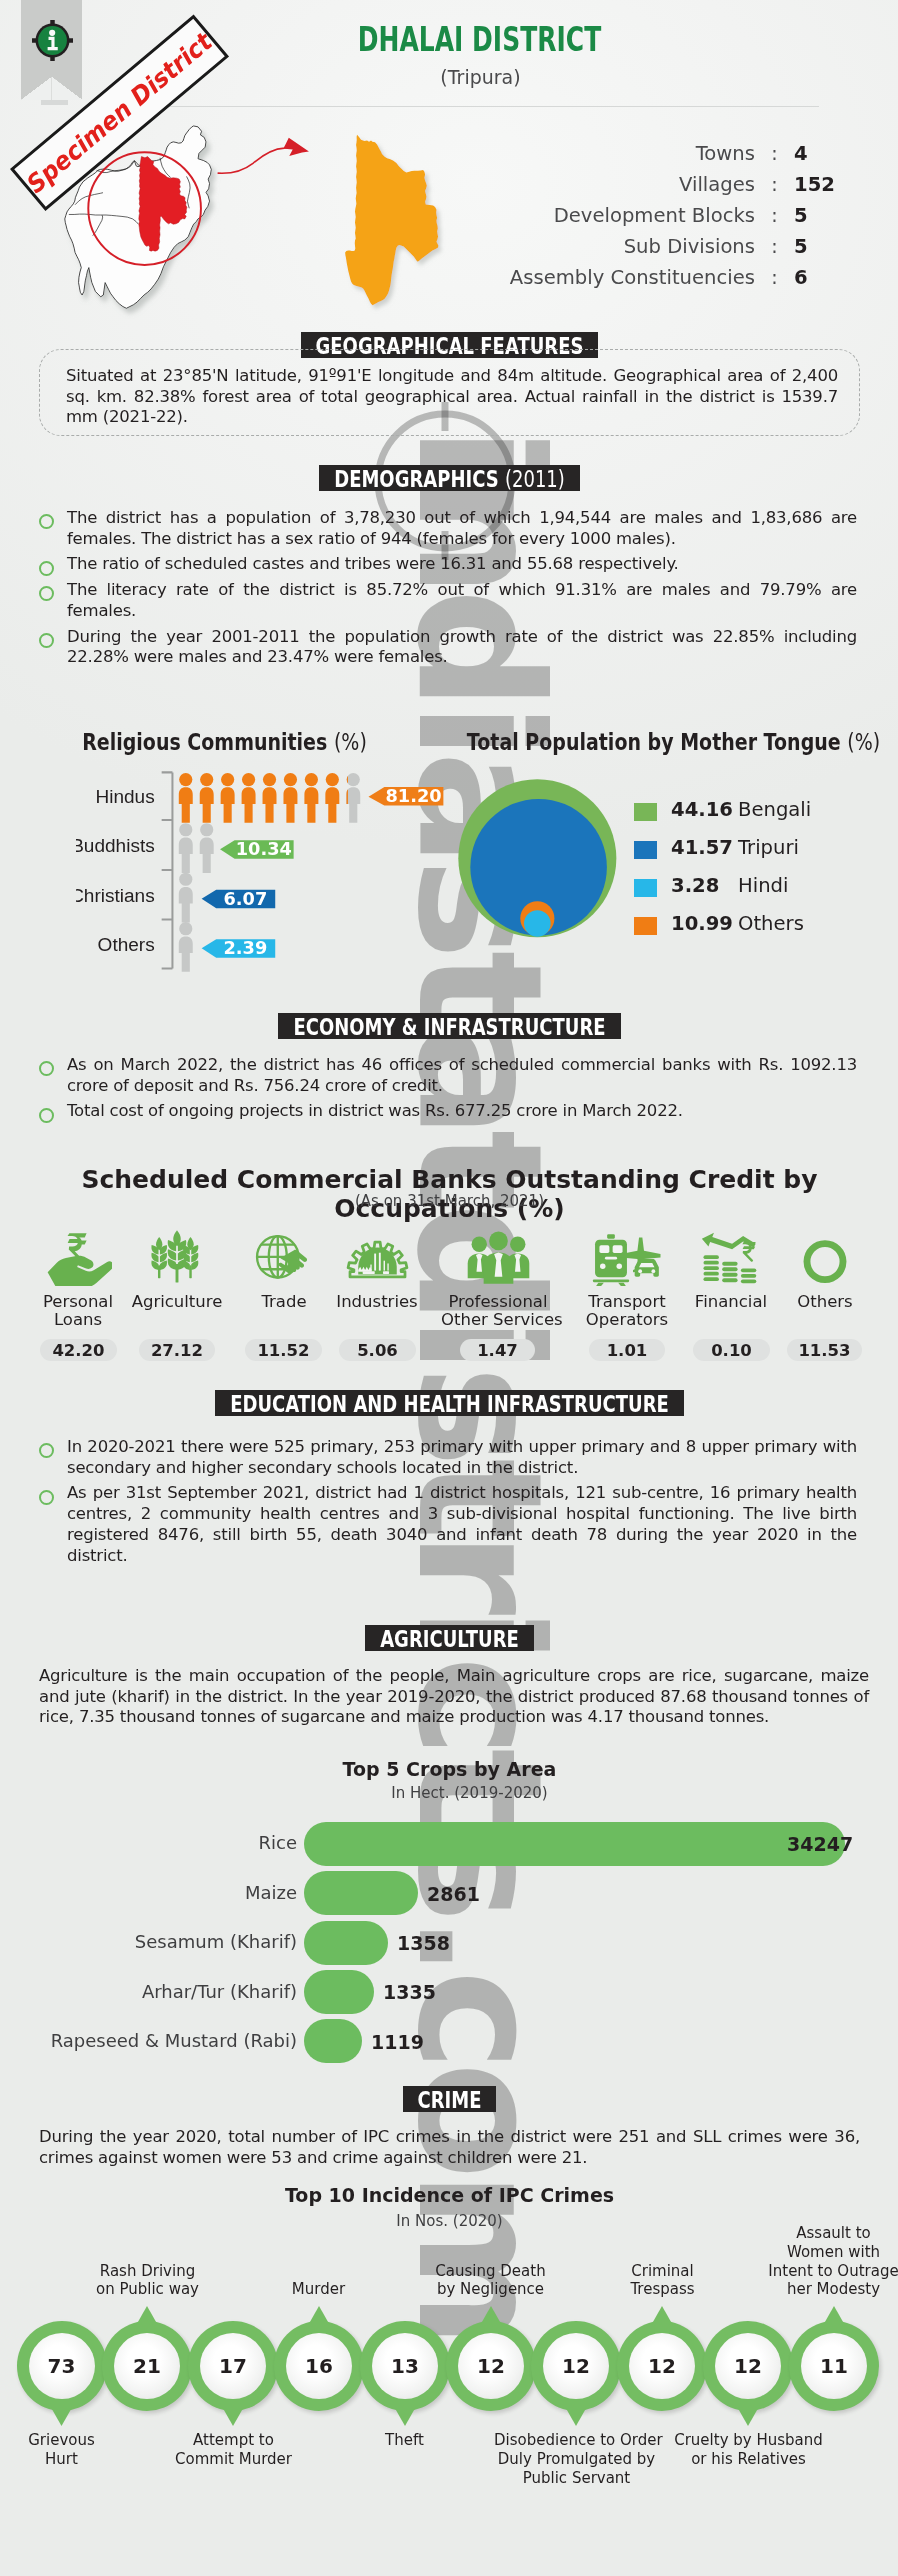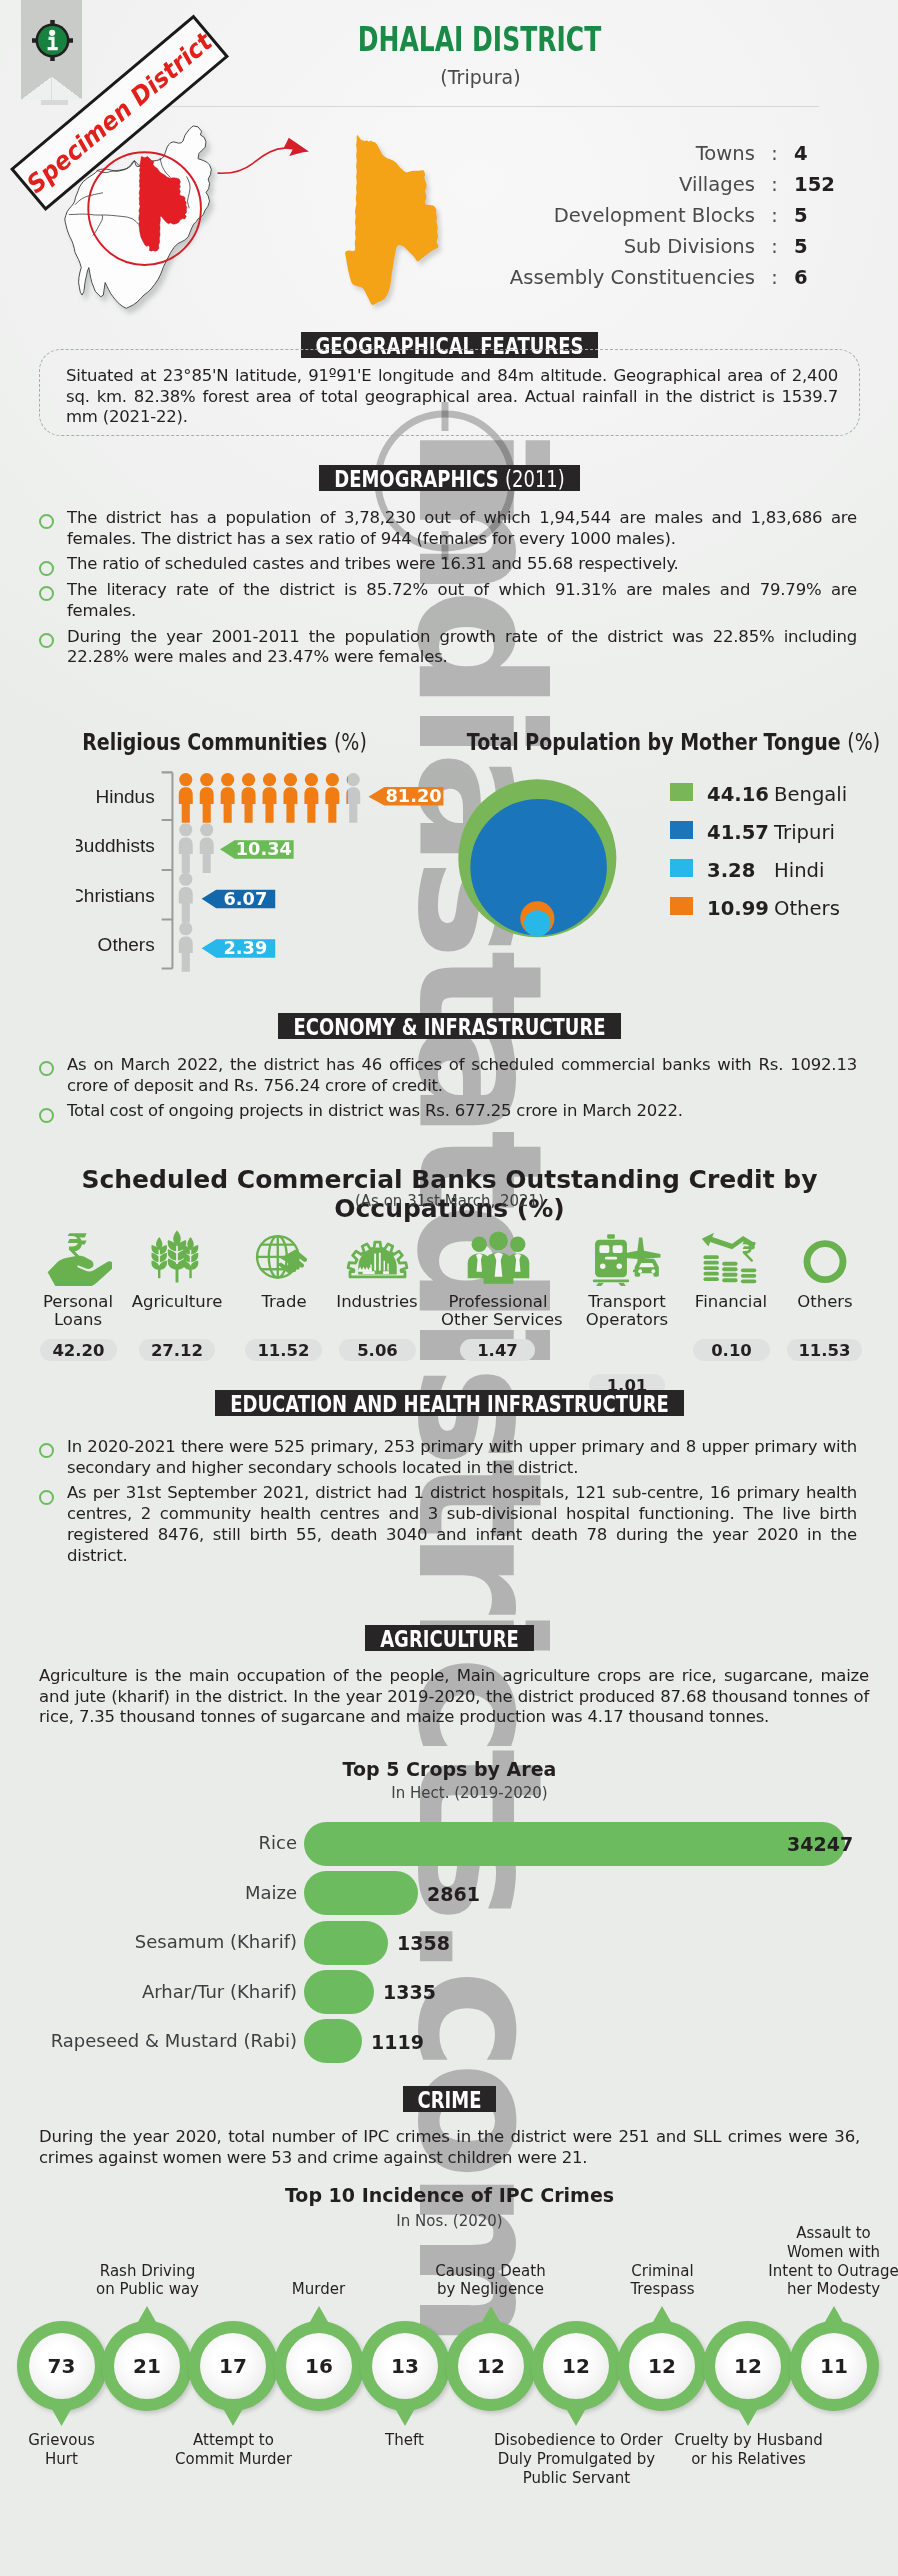--- a/index.html
+++ b/index.html
@@ -63,21 +63,21 @@
 
 
 .charttitle{font-size:19px;font-weight:700;text-align:center;font-family:"DejaVu Sans",sans-serif;}
 .charttitle > span{display:inline-block;transform:scaleY(1.22);transform-origin:center;}
 .charttitle .pct{font-weight:400;}
 .chartsub{font-size:15px;text-align:center;color:#3f3f41;}
 
 .dashbox{position:absolute;left:39px;top:349px;width:821px;height:87px;border:1.9px dashed #a9acab;border-radius:21.6px;}
 
 
-.lgrow{display:flex;align-items:flex-start;height:38px;margin-left:36px;}
+.lgrow{display:flex;align-items:flex-end;height:38px;}
 .lgrow .sw{width:23px;height:18px;display:inline-block;margin-right:14px;}
 .lgrow .lv{width:58px;text-align:left;font-size:19.6px;font-weight:700;font-family:"DejaVu Sans",sans-serif;color:#231f20;}
 .lgrow .ll{font-size:19.6px;color:#231f20;margin-left:9px;}
 
 
 .occcol{position:absolute;text-align:center;}
 .occicon{height:66px;display:flex;align-items:flex-end;justify-content:center;}
 .occlab{font-size:16.5px;line-height:1.1;color:#231f20;margin-top:7px;white-space:nowrap;}
 .occpill{position:absolute;top:1339px;height:22px;background:#dfe1e0;border-radius:11.4px;
   display:flex;align-items:center;justify-content:center;font-size:16.5px;font-weight:700;
@@ -499,21 +499,21 @@
 <circle cx="88" cy="73" r="3.5"></circle>
                 <circle cx="112" cy="73" r="3.5"></circle>
 </g>
             </svg>
           </div>
           <div class="occlab">
             <div>Transport</div>
             <div>Operators</div>
           </div>
         </div>
-        <div class="occpill" style="left:589px;width:76px;margin-top:35px;">1.01</div>
+        <div class="occpill" style="left:589px;width:76px;">1.01</div>
 <div class="occcol" style="left:674px;top:1220px;width:114px;">
           <div class="occicon">
             <svg style="width:66px;height:55px" viewBox="0 0 112 100">
               <g fill="#68b14e">
 <g>
 <rect x="6" y="44" width="28" height="7" rx="3.5"></rect>
                   <rect x="6" y="54" width="28" height="7" rx="3.5"></rect>
 <rect x="6" y="64" width="28" height="7" rx="3.5"></rect>
                   <rect x="6" y="74" width="28" height="7" rx="3.5"></rect>
 <rect x="6" y="84" width="28" height="7" rx="3.5"></rect>

